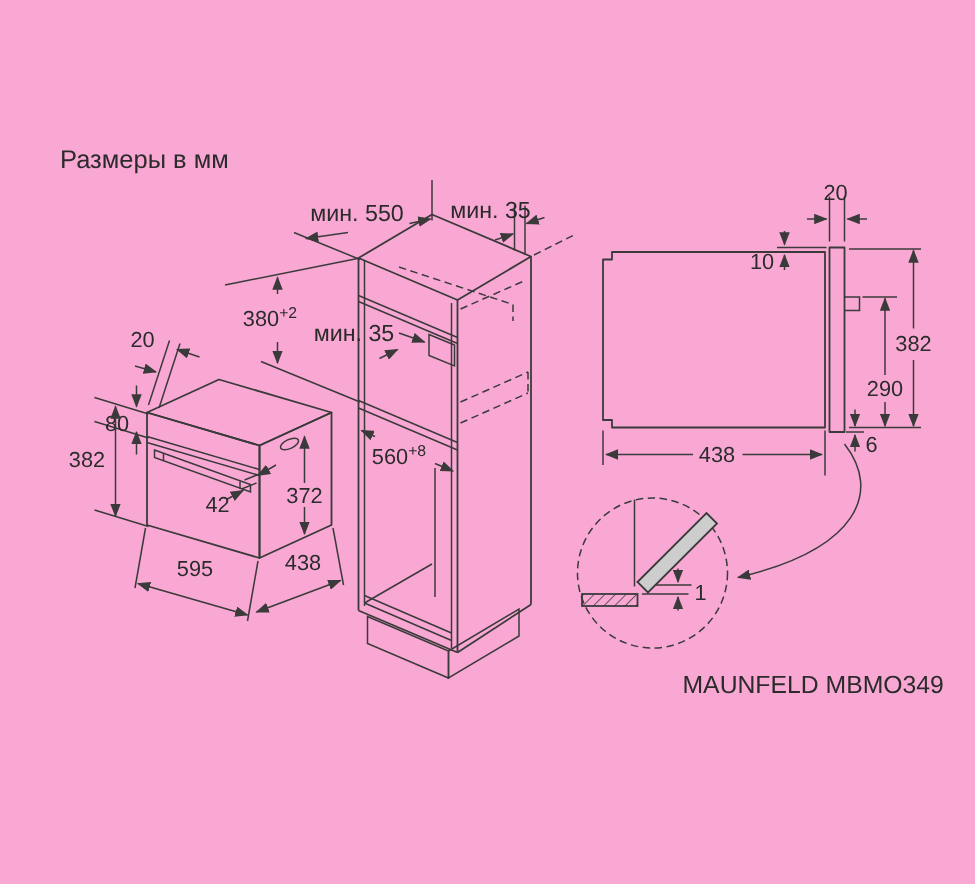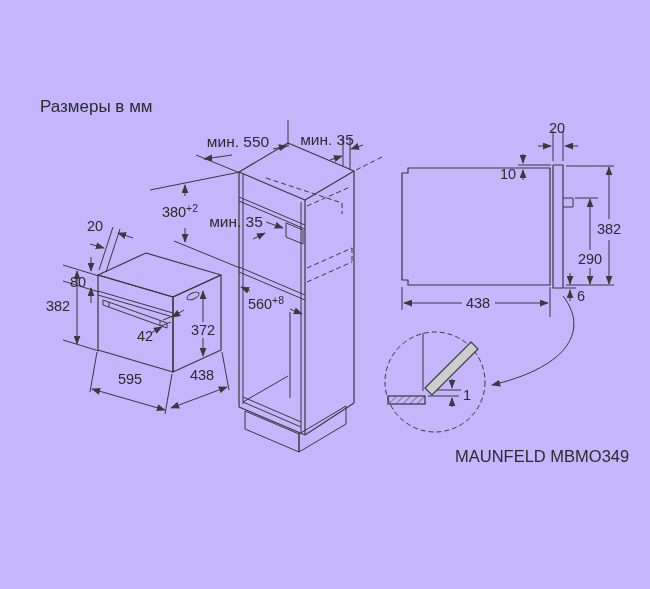--- a/index.html
+++ b/index.html
@@ -1,16 +1,16 @@
 <!DOCTYPE html>
 <html><head>
 <meta charset="utf-8">
 <style>
   html,body{margin:0;padding:0;background:#fff;}
-  .canvas{position:relative;width:650px;height:589px;background:#c4b5fd;overflow:hidden;
+  .canvas{position:relative;width:650px;height:589px;background:#f9a8d4;overflow:hidden;
           font-family:"Liberation Sans", sans-serif;}
   svg{display:block;}
   .ln{fill:none;stroke:#3a3a3a;stroke-width:1.2;stroke-linejoin:round;}
   .thin{fill:none;stroke:#3a3a3a;stroke-width:1;}
   .dash{fill:none;stroke:#3a3a3a;stroke-width:1;stroke-dasharray:5 3;}
   .dim{fill:none;stroke:#3a3a3a;stroke-width:1;}
   .t{fill:#2b2b2b;font-family:"Liberation Sans",sans-serif;font-size:14.5px;}
   .tmin{font-size:15.5px;}
   .ttl{font-size:17px;}
   .model{font-size:16.5px;}

